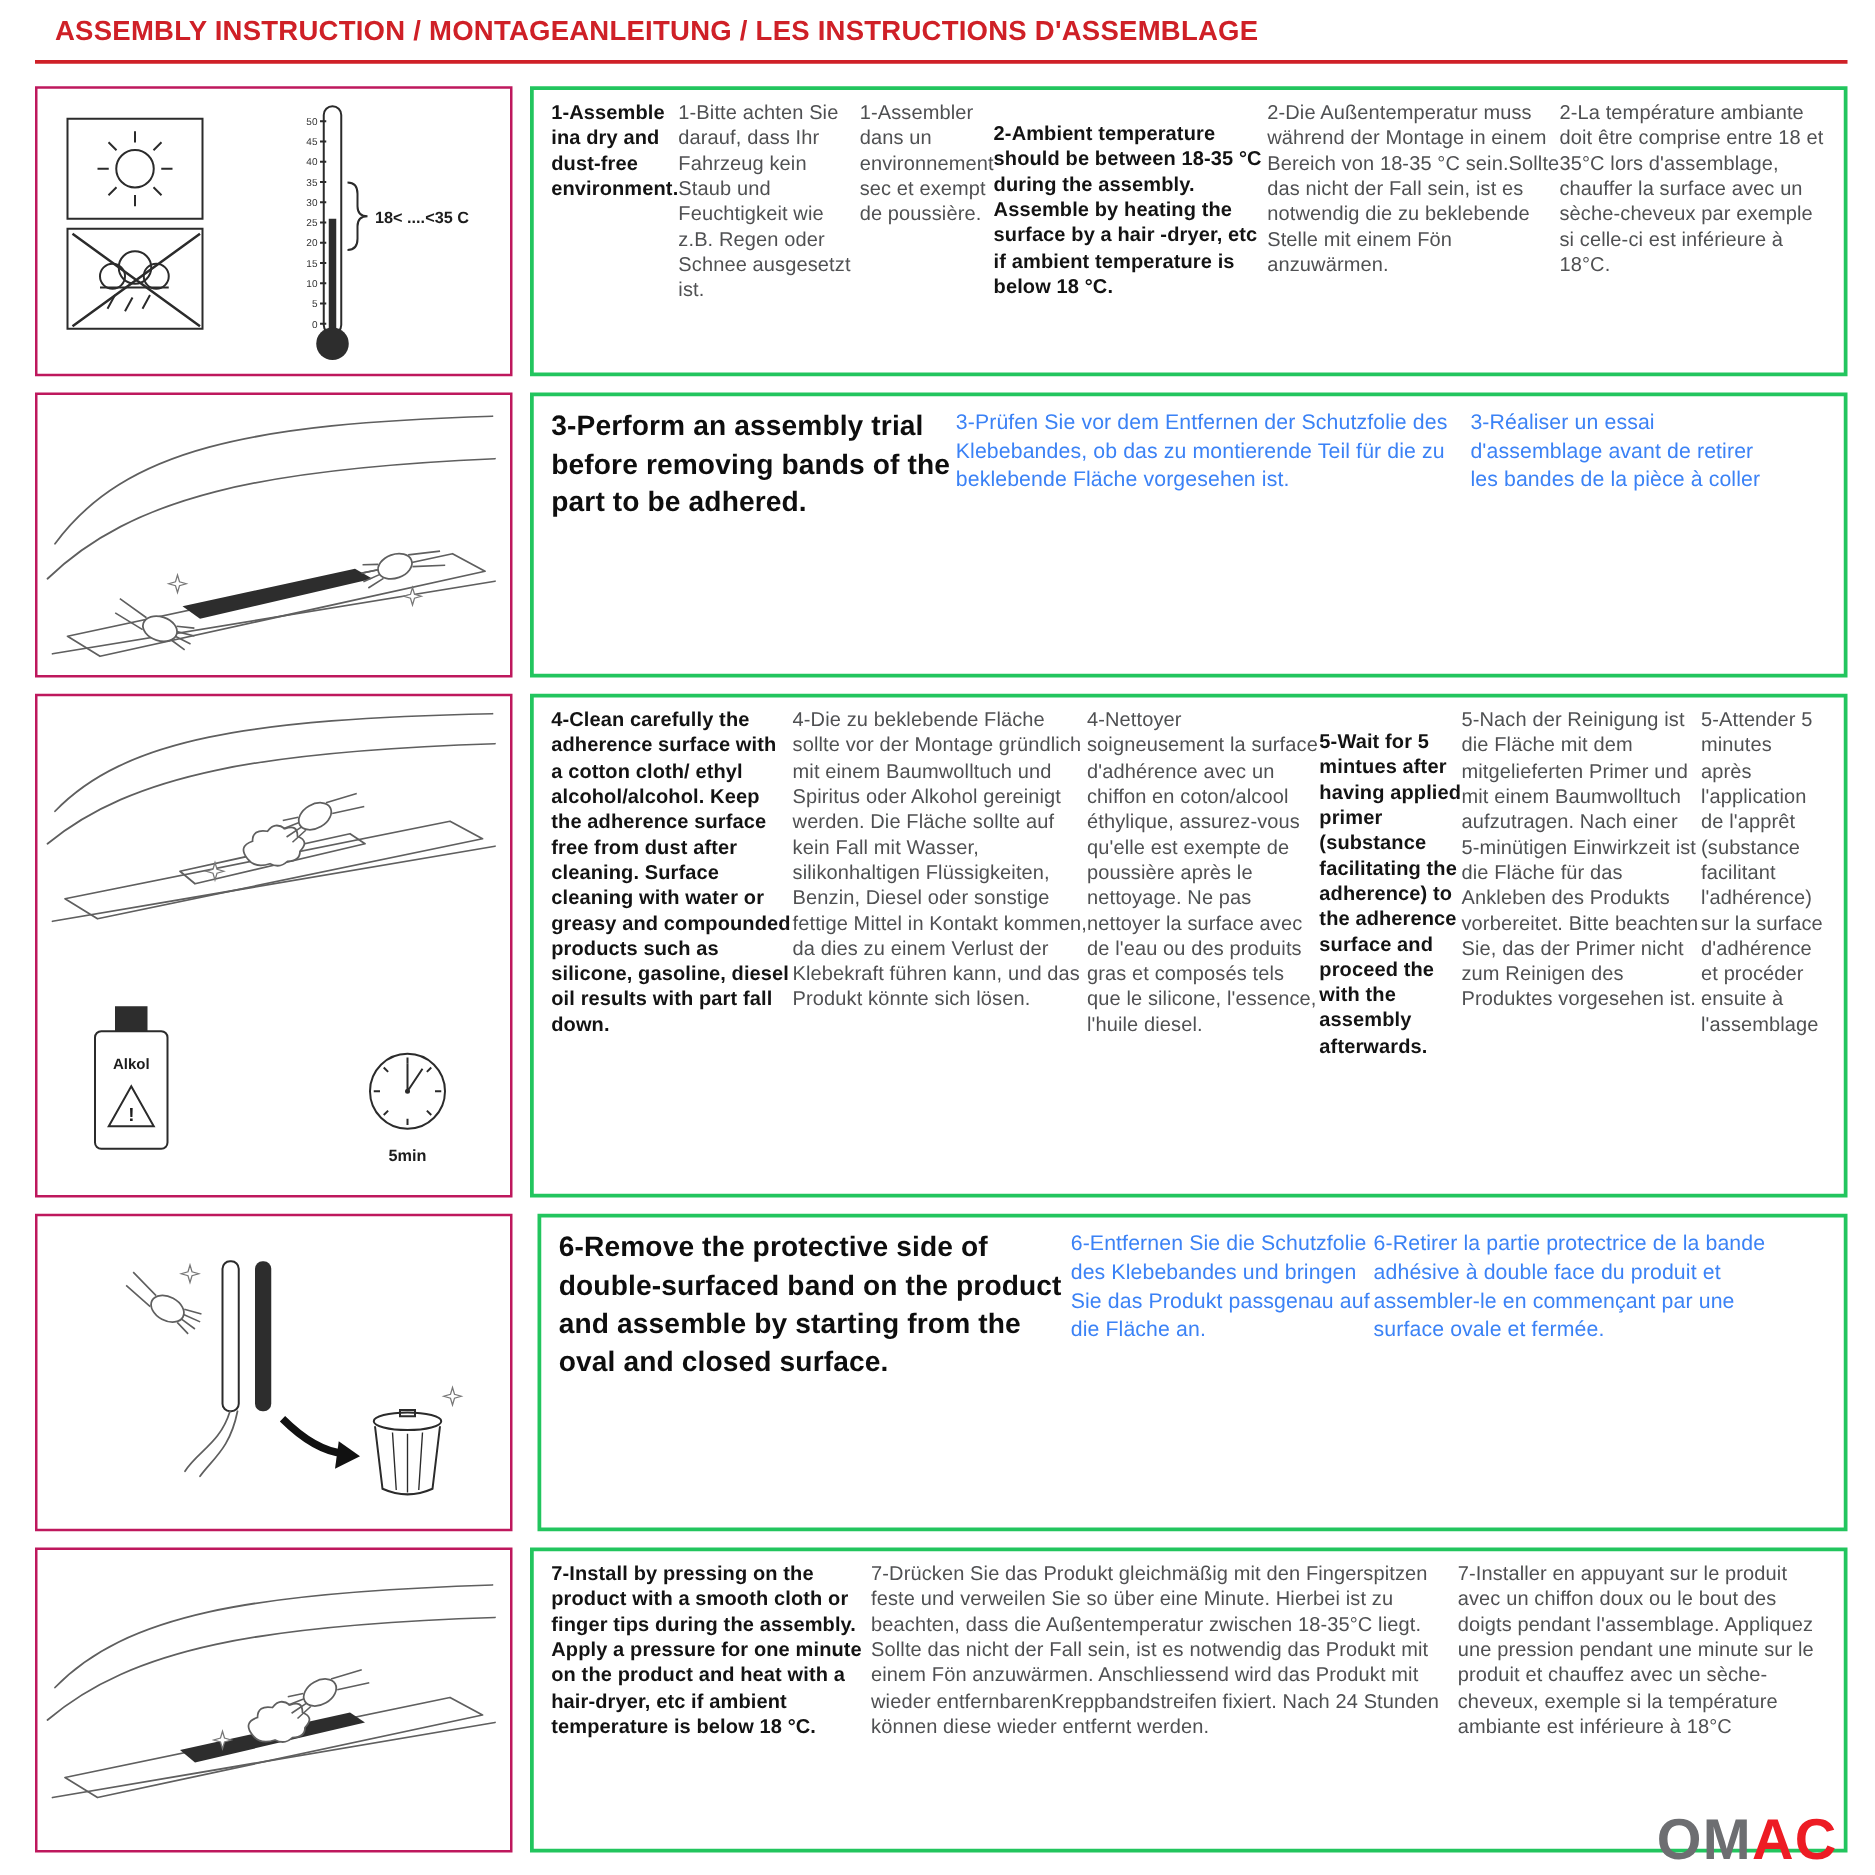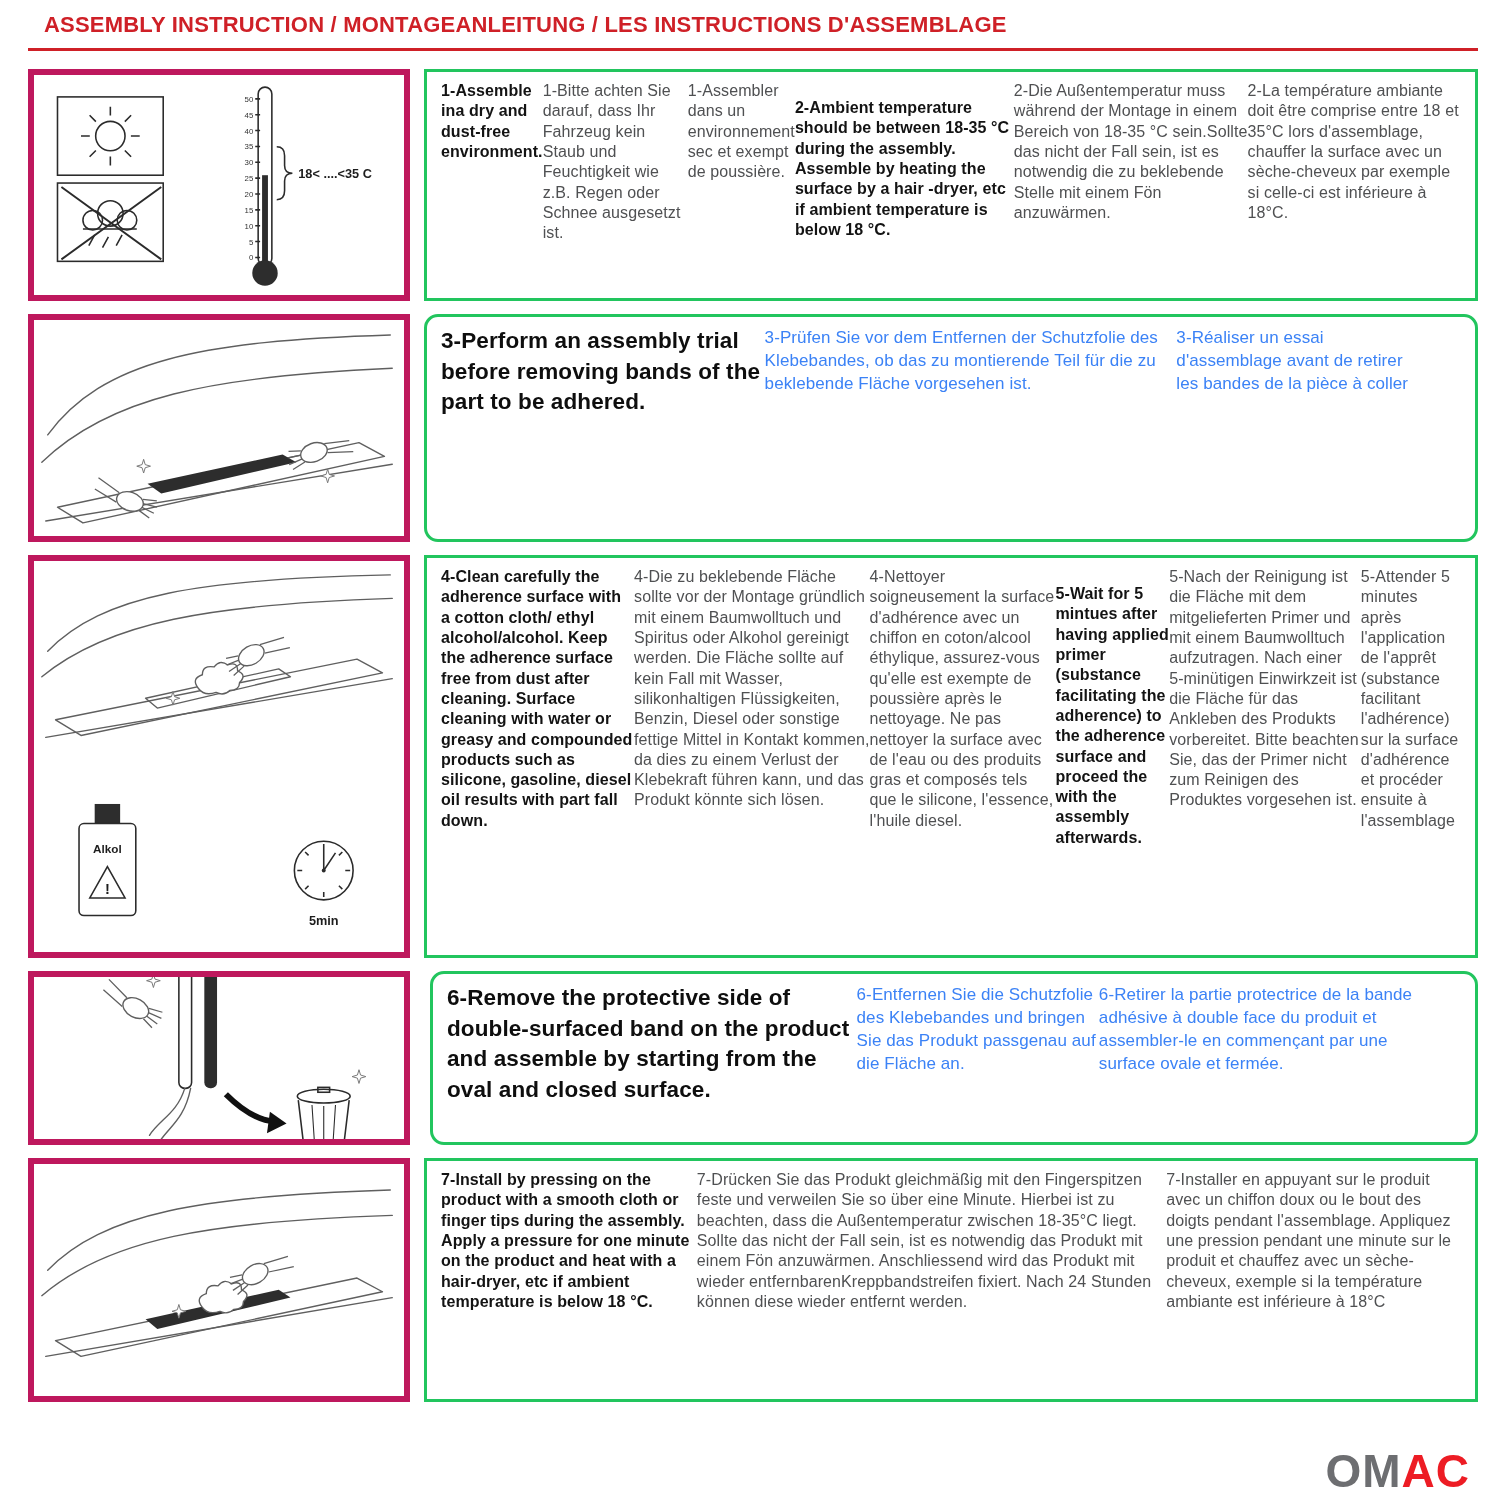--- a/index.html
+++ b/index.html
@@ -11,39 +11,39 @@
   }
   .page { padding: 12px 22px 0 28px; width: 100%; height: 100%; position: relative; }
   h1.title {
     color: #cf2027; font-size: 22px; font-weight: 800;
     letter-spacing: 0.2px; padding-left: 16px; white-space: nowrap;
   }
   .rule { height: 3px; background: #cf2027; margin-top: 10px; }
   main { margin-top: 18px; display: flex; flex-direction: column; gap: 13px; }
   .row { display: flex; gap: 14px; }
   .illus {
-    width: 382px; flex: 0 0 382px; border: 6px solid #be185d;
+    width: 382px; flex: 0 0 382px; border: 2px solid #be185d;
     display: flex; align-items: center; justify-content: center;
     overflow: hidden; background: #fff;
   }
   .txt {
     flex: 1; border: 3px solid #22c55e;
     padding: 9px 16px 8px 14px;
     display: flex; flex-direction: row;
   }
   .txt p { font-size: 16px; line-height: 1.27; color: #4f5052; letter-spacing: 0.1px; }
   .txt p.b { font-weight: 700; color: #131313; }
   .txt p.sp { margin-top: 17px; }
-  .row-lg .txt { justify-content: center; padding-right: 60px; border-radius: 14px; }
+  .row-lg .txt { justify-content: center; padding-right: 60px; }
   .row-lg .txt p { font-size: 17px; line-height: 1.36; color: #3b82f6; }
   .row-lg .txt p.b { font-size: 22.5px; color: #0e0e0e; margin-bottom: 2px; }
   .r1 { height: 232px; }
   .r2 { height: 228px; }
   .r3 { height: 403px; }
-  .r4 { height: 174px; gap: 20px; }
+  .r4 { height: 254px; gap: 20px; }
   .r5 { height: 244px; }
   .sketch { stroke: #5f5f5f; fill: none; stroke-width: 1.4; stroke-linecap: round; stroke-linejoin: round; }
   .ink { stroke: #2b2b2b; fill: none; stroke-width: 1.6; }
   .dark { fill: #2d2d2d; stroke: none; }
   .tick-num { font-size: 8px; fill: #333; font-family: "Liberation Sans", sans-serif; }
   .svg-label { font-family: "Liberation Sans", sans-serif; fill: #1d1d1d; }
   footer.logo-bar { position: absolute; right: 30px; bottom: 6px; }
   .logo { font-size: 46px; font-weight: 800; letter-spacing: 1px; line-height: 1; }
   .logo .lg { color: #6d6e71; }
   .logo .lr { color: #ed1c24; }

